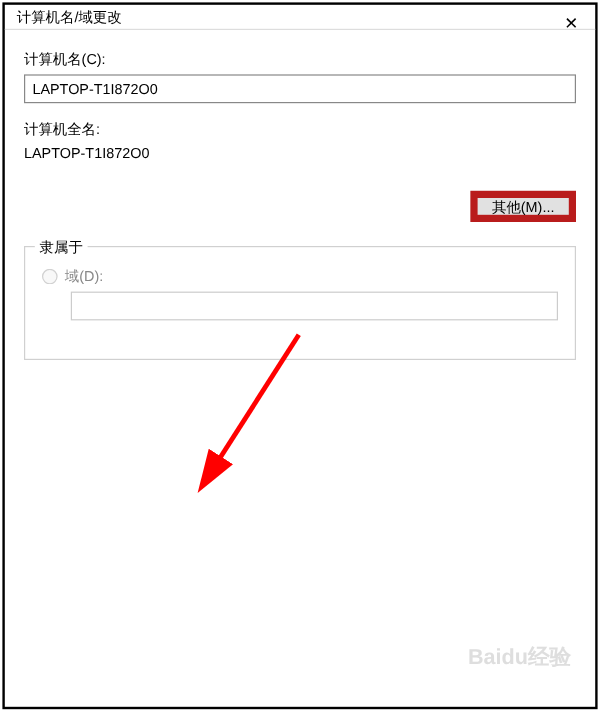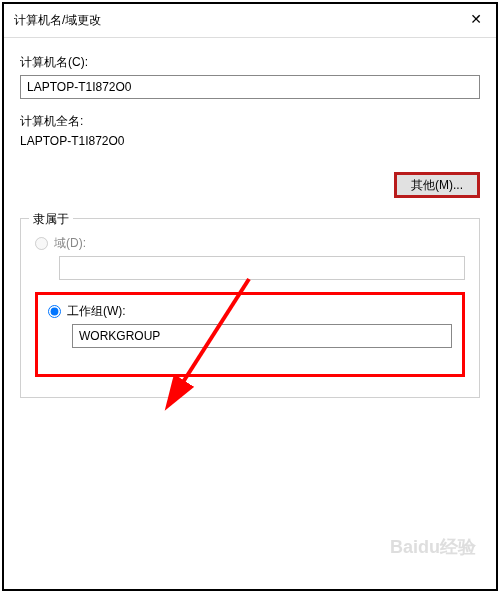--- a/index.html
+++ b/index.html
@@ -13,21 +13,21 @@
     }
     .outer-frame {
       border: 2px solid #000;
       width: 496px;
       height: 589px;
       margin: 2px;
       background: #fff;
       position: relative;
     }
     .titlebar {
-      height: 34px;
+      height: 21px;
       border-bottom: 1px solid #ddd;
       display: flex;
       align-items: center;
       padding: 0 10px;
       position: relative;
     }
     .title-text {
       font-size: 12px;
       color: #000;
     }
@@ -73,21 +73,21 @@
       font-size: 12px;
       margin-top: 4px;
     }
     .other-btn-row {
       text-align: right;
       margin-top: 24px;
     }
     .win-button {
       min-width: 86px;
       height: 26px;
-      border: 3px solid #b91c1c;
+      border: 6px solid #b91c1c;
       background: #e1e1e1;
       font-size: 12px;
       font-family: inherit;
       cursor: pointer;
       padding: 0 12px;
     }
     .win-button:disabled {
       color: #888;
       cursor: default;
     }
@@ -187,29 +187,20 @@
       <span class="fieldset-legend">隶属于</span>
 
       <div class="radio-row disabled">
         <input type="radio" name="membership" disabled="" style="">
         <span>域(D):</span>
       </div>
       <div class="sub-input">
         <input type="text" disabled="" value="" style="">
       </div>
 
-      <div class="highlight-box">
-        <div class="radio-row">
-          <input type="radio" name="membership" checked="" style="">
-          <span>工作组(W):</span>
-        </div>
-        <div class="sub-input">
-          <input type="text" value="WORKGROUP" style="">
-        </div>
-      </div>
     </div>
 
   </div>
 
   <svg class="arrow-annotation" style="left:150px; top:265px;" width="110" height="150">
     <defs>
       <marker id="arrowhead" markerWidth="10" markerHeight="10" refX="7" refY="3" orient="auto">
         <polygon points="0 0, 9 3, 0 6" fill="#ff0000"></polygon>
       </marker>
     </defs>

